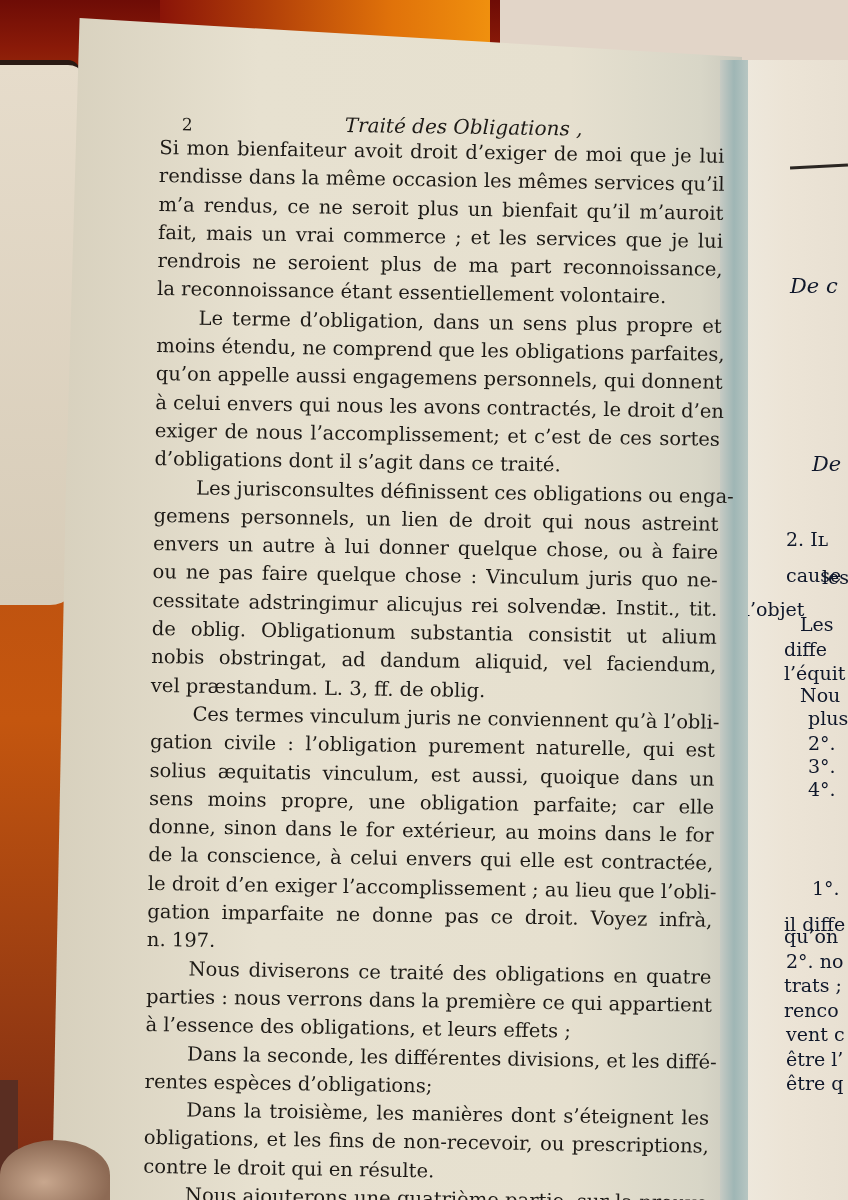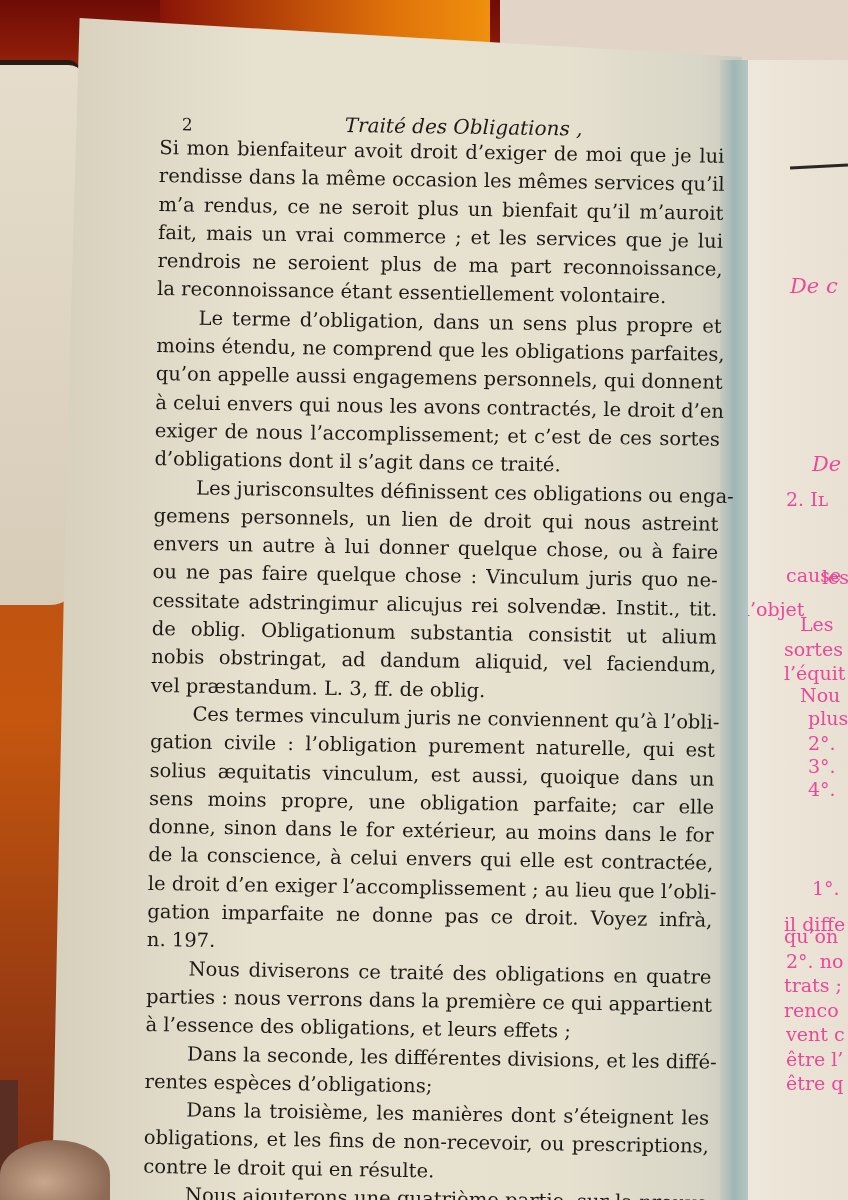--- a/index.html
+++ b/index.html
@@ -20,21 +20,21 @@
     background:linear-gradient(90deg,#d7d0bd 0%,#e7e1d0 30%,#e6e0cf 75%,#d8d6c7 94%,#c9c8bc 100%);
     clip-path:polygon(4% 0,100% 3.3%,100% 100%,0 100%,2% 40%,3% 20%);
     box-shadow:0 0 8px rgba(0,0,0,.4);}
   .gutter{position:absolute;left:720px;top:60px;width:28px;height:1140px;
     background:linear-gradient(90deg,#c7cbc4,#9fb6b5 50%,#b7c6c2);}
   
   .page-right{position:absolute;left:746px;top:60px;width:102px;height:1140px;
     background:linear-gradient(90deg,#eee8dc,#ece4d6 40%,#e8e0d2);}
   .rule-right{position:absolute;left:790px;top:165px;width:58px;height:3px;background:#2b2622;
     transform:rotate(-3deg);}
-  .rtext{position:absolute;color:#ec4899;font-size:19px;white-space:nowrap;}
+  .rtext{position:absolute;color:#0f172a;font-size:19px;white-space:nowrap;}
   .rtext.it{font-style:italic;font-size:21px;}
   
   .text{position:absolute;left:160px;top:108px;width:565px;color:#1d1a16;
     font-size:19.5px;line-height:28.3px;transform:rotate(0.9deg);transform-origin:0 0;}
   .header{position:relative;height:26px;}
   .pagenum{position:absolute;left:22px;top:2px;font-size:17px;}
   .running{position:absolute;left:185px;top:0;font-style:italic;font-size:20px;}
   .line{display:block;white-space:nowrap;text-align:justify;text-align-last:justify;}
   .line.last{text-align-last:left;}
   .indent{padding-left:42px;}
@@ -46,26 +46,26 @@
 <div class="bg-orange"></div>
 <div class="bg-right"></div>
 <div class="bowl"></div>
 <div class="finger-left"></div>
 
 <div class="page-right"></div>
 <div class="rule-right"></div>
 <div id="right-fragments">
     <span class="rtext it" style="left: 790px; top: 274px;">De c</span>
     <span class="rtext it" style="left: 812px; top: 452px;">De</span>
-    <span class="rtext" style="left: 786px; top: 488px;">2. Iʟ</span>
+    <span class="rtext" style="left: 786px; top: 528px;">2. Iʟ</span>
     <span class="rtext" style="left: 786px; top: 564px;">cause</span>
     <span class="rtext" style="left: 822px; top: 566px;">lesque</span>
     <span class="rtext" style="left: 744px; top: 590px; margin-top: 8px;">l’objet</span>
     <span class="rtext" style="left: 800px; top: 613px;">Les</span>
-    <span class="rtext" style="left: 784px; top: 638px;">sortes</span>
+    <span class="rtext" style="left: 784px; top: 638px;">diffe</span>
     <span class="rtext" style="left: 784px; top: 662px;">l’équit</span>
     <span class="rtext" style="left: 800px; top: 684px;">Nou</span>
     <span class="rtext" style="left: 784px; top: 707px; margin-left: 24px;">plus fr</span>
     <span class="rtext" style="left: 808px; top: 732px;">2°.</span>
     <span class="rtext" style="left: 808px; top: 755px;">3°.</span>
     <span class="rtext" style="left: 808px; top: 778px;">4°.</span>
     <span class="rtext" style="left: 812px; top: 877px;">1°.</span>
     <span class="rtext" style="left: 784px; top: 901px; margin-top: 12px;">il diffe</span>
     <span class="rtext" style="left: 784px; top: 925px;">qu’on</span>
     <span class="rtext" style="left: 786px; top: 950px; text-align: right;">2°. no</span>

